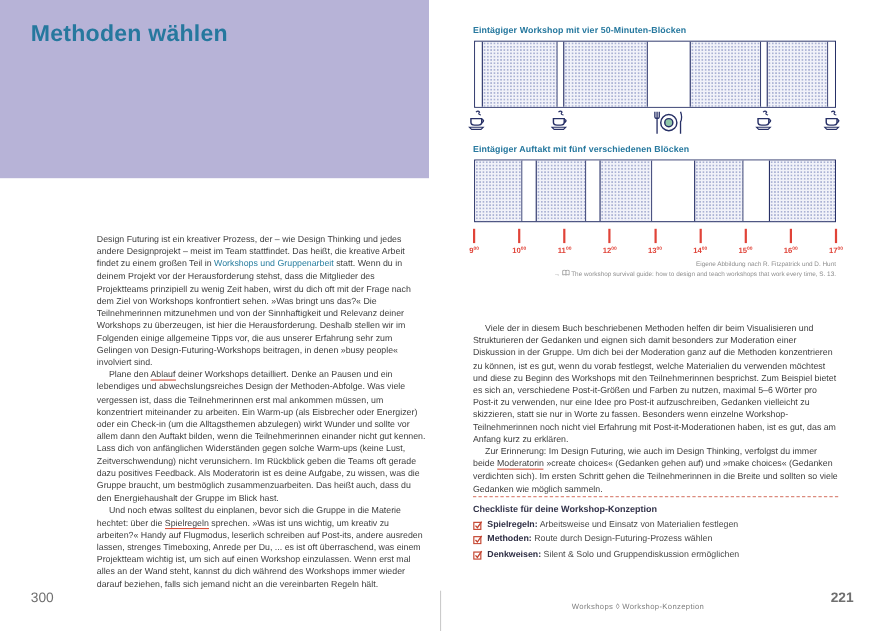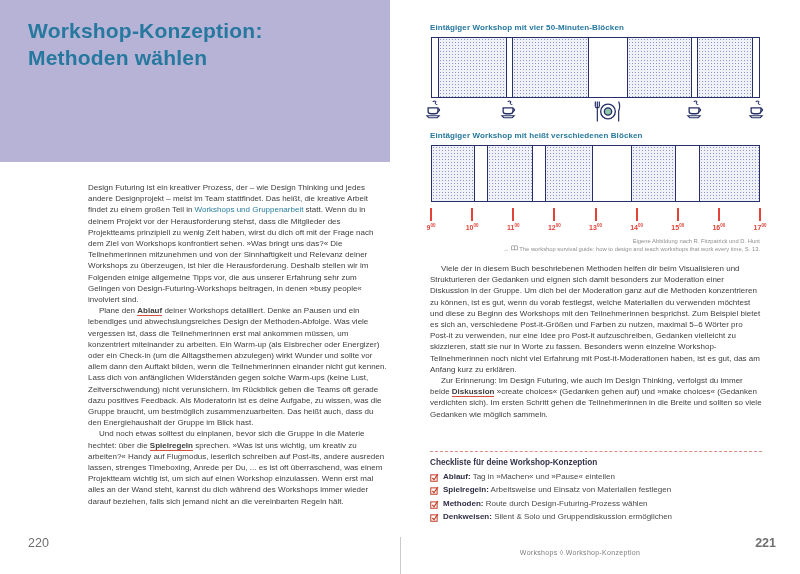--- a/index.html
+++ b/index.html
@@ -9,27 +9,27 @@
     font-family:"Liberation Sans", sans-serif;
     -webkit-font-smoothing:antialiased;
   }
 
   
   .header-block { position:absolute; left:0; top:0; width:390px; height:162px; background:#B7B3D7; }
   .page-title {
     position:absolute; left:28px; top:17px; width:350px;
     font-size:21px; font-weight:bold; color:#26789E; line-height:1.3; letter-spacing:.2px;
   }
-  .body-col { position:absolute; font-size:8px; line-height:11.2px; color:#3E3E3E; }
+  .body-col { position:absolute; font-size:8px; line-height:11.2px; color:#3E3E3E;margin-top:30px; }
   .left-col  { left:88px;  top:182px; width:299px; }
   .right-col { left:430px; top:263px; width:332px; }
   .para { margin:0; }
   .para.indent { text-indent:11px; }
   .teal { color:#2A7FA0; }
-  .term { font-weight:bold; border-bottom:1.2px solid #D9503C; }
+  .term { font-weight:normal; border-bottom:1.2px solid #D9503C; }
 
   
   .diagram-title { position:absolute; left:430px; font-size:8px; font-weight:bold; color:#26789E; letter-spacing:.1px; }
   #d1-title { top:23px; } #d2-title { top:131px; }
   .bar {
     position:absolute; left:431px; width:329px; box-sizing:border-box;
     border:1.5px solid #273066; display:flex; background:#fff;
   }
   #bar1 { top:37px; height:61px; } #bar2 { top:145px; height:57px; }
   .seg { height:100%; box-sizing:border-box; background:#fff; }
@@ -64,31 +64,30 @@
   .fold-line { position:absolute; left:400px; top:537px; width:1px; height:37px; background:#CBCBCB; }
   .footer-text { position:absolute; left:430px; top:549px; width:300px; text-align:center; font-size:7px; letter-spacing:.3px; color:#7D7D7D; }
   .pageno { position:absolute; top:536px; font-size:12.5px; color:#6F6F6F; }
   .pageno-left { left:28px; } .pageno-right { right:24px;font-weight:bold; }
 </style>
 </head>
 <body>
 
 <div class="header-block"></div>
 <div class="page-title">
-  <div>Workshop-Konzeption:</div>
   <div>Methoden wählen</div>
 </div>
 
 <div class="body-col left-col">
   <p class="para"><span>Design Futuring ist ein kreativer Prozess, der – wie Design Thinking und jedes andere Designprojekt – meist im Team stattfindet. Das heißt, die kreative Arbeit findet zu einem großen Teil in </span><span class="teal">Workshops und Gruppenarbeit</span><span> statt. Wenn du in deinem Projekt vor der Herausforderung stehst, dass die Mitglieder des Projektteams prinzipiell zu wenig Zeit haben, wirst du dich oft mit der Frage nach dem Ziel von Workshops konfrontiert sehen. »Was bringt uns das?« Die Teilnehmerinnen mitzunehmen und von der Sinnhaftigkeit und Relevanz deiner Workshops zu überzeugen, ist hier die Herausforderung. Deshalb stellen wir im Folgenden einige allgemeine Tipps vor, die aus unserer Erfahrung sehr zum Gelingen von Design-Futuring-Workshops beitragen, in denen »busy people« involviert sind.</span></p>
   <p class="para indent"><span>Plane den </span><span class="term">Ablauf</span><span> deiner Workshops detailliert. Denke an Pausen und ein lebendiges und abwechslungsreiches Design der Methoden-Abfolge. Was viele vergessen ist, dass die Teilnehmerinnen erst mal ankommen müssen, um konzentriert miteinander zu arbeiten. Ein Warm-up (als Eisbrecher oder Energizer) oder ein Check-in (um die Alltagsthemen abzulegen) wirkt Wunder und sollte vor allem dann den Auftakt bilden, wenn die Teilnehmerinnen einander nicht gut kennen. Lass dich von anfänglichen Widerständen gegen solche Warm-ups (keine Lust, Zeitverschwendung) nicht verunsichern. Im Rückblick geben die Teams oft gerade dazu positives Feedback. Als Moderatorin ist es deine Aufgabe, zu wissen, was die Gruppe braucht, um bestmöglich zusammenzuarbeiten. Das heißt auch, dass du den Energiehaushalt der Gruppe im Blick hast.</span></p>
   <p class="para indent"><span>Und noch etwas solltest du einplanen, bevor sich die Gruppe in die Materie hechtet: über die </span><span class="term">Spielregeln</span><span> sprechen. »Was ist uns wichtig, um kreativ zu arbeiten?« Handy auf Flugmodus, leserlich schreiben auf Post-its, andere ausreden lassen, strenges Timeboxing, Anrede per Du, ... es ist oft überraschend, was einem Projektteam wichtig ist, um sich auf einen Workshop einzulassen. Wenn erst mal alles an der Wand steht, kannst du dich während des Workshops immer wieder darauf beziehen, falls sich jemand nicht an die vereinbarten Regeln hält.</span></p>
 </div>
 
-<div class="pageno pageno-left">220</div>
+<div class="pageno pageno-left">300</div>
 
 <div class="diagram-title" id="d1-title">Eintägiger Workshop mit vier 50-Minuten-Blöcken</div>
 <div class="bar" id="bar1">
     <div class="seg pad" style="width: 1.81818%;"></div>
     <div class="seg block" style="width: 21.2121%;"></div>
     <div class="seg gap" style="width: 1.51515%;"></div>
     <div class="seg block" style="width: 23.3333%;"></div>
     <div class="seg lunch" style="width: 11.8182%;"></div>
     <div class="seg block" style="width: 19.697%;"></div>
     <div class="seg gap" style="width: 1.51515%;"></div>
@@ -142,21 +141,21 @@
         <g fill="none" stroke="#273066" stroke-width="2">
           <path d="M11 3 q3 -3 5 0 q-3 3 2 4" stroke-width="1.6"></path>
           <path d="M4 12 h15 v5 a5 4 0 0 1 -5 4 h-5 a5 4 0 0 1 -5 -4 z" fill="#fff"></path>
           <path d="M19 13 q5 1 0 5"></path>
           <path d="M2 24 h19 l-3 3 h-13 z" fill="#fff" stroke-width="1.6"></path>
         </g>
       </svg>
   </span>
 </div>
 
-<div class="diagram-title" id="d2-title">Eintägiger Workshop mit heißt verschiedenen Blöcken</div>
+<div class="diagram-title" id="d2-title">Eintägiger Auftakt mit fünf verschiedenen Blöcken</div>
 <div class="bar" id="bar2">
     <div class="seg block" style="width: 13.1902%;"></div>
     <div class="seg gap" style="width: 3.68098%;"></div>
     <div class="seg block" style="width: 14.1104%;"></div>
     <div class="seg gap" style="width: 3.68098%;"></div>
     <div class="seg block" style="width: 14.7239%;"></div>
     <div class="seg gap" style="width: 11.3497%;"></div>
     <div class="seg block" style="width: 13.8037%;"></div>
     <div class="seg gap" style="width: 7.05521%;"></div>
     <div class="seg block" style="width: 18.4049%;"></div>
@@ -191,52 +190,45 @@
             <path d="M1 2 q3 -1.5 6 0 q3 -1.5 6 0 v8 q-3 -1.5 -6 0 q-3 -1.5 -6 0 z"></path>
             <path d="M7 2 v8"></path>
           </g>
         </svg></span>
     <span>The workshop survival guide: how to design and teach workshops that work every time, S. 13.</span>
   </div>
 </div>
 
 <div class="body-col right-col">
   <p class="para indent"><span>Viele der in diesem Buch beschriebenen Methoden helfen dir beim Visualisieren und Strukturieren der Gedanken und eignen sich damit besonders zur Moderation einer Diskussion in der Gruppe. Um dich bei der Moderation ganz auf die Methoden konzentrieren zu können, ist es gut, wenn du vorab festlegst, welche Materialien du verwenden möchtest und diese zu Beginn des Workshops mit den Teilnehmerinnen besprichst. Zum Beispiel bietet es sich an, verschiedene Post-it-Größen und Farben zu nutzen, maximal 5–6 Wörter pro Post-it zu verwenden, nur eine Idee pro Post-it aufzuschreiben, Gedanken vielleicht zu skizzieren, statt sie nur in Worte zu fassen. Besonders wenn einzelne Workshop-Teilnehmerinnen noch nicht viel Erfahrung mit Post-it-Moderationen haben, ist es gut, das am Anfang kurz zu erklären.</span></p>
-  <p class="para indent"><span>Zur Erinnerung: Im Design Futuring, wie auch im Design Thinking, verfolgst du immer beide </span><span class="term">Diskussion</span><span> »create choices« (Gedanken gehen auf) und »make choices« (Gedanken verdichten sich). Im ersten Schritt gehen die Teilnehmerinnen in die Breite und sollten so viele Gedanken wie möglich sammeln.</span></p>
+  <p class="para indent"><span>Zur Erinnerung: Im Design Futuring, wie auch im Design Thinking, verfolgst du immer beide </span><span class="term">Moderatorin</span><span> »create choices« (Gedanken gehen auf) und »make choices« (Gedanken verdichten sich). Im ersten Schritt gehen die Teilnehmerinnen in die Breite und sollten so viele Gedanken wie möglich sammeln.</span></p>
 </div>
 
 <div class="divider"></div>
 <div class="check-head">Checkliste für deine Workshop-Konzeption</div>
 
 <div class="check-list">
   <div class="check-item">
     <svg width="9" height="9" viewBox="0 0 12 12">
         <rect x="1" y="2.5" width="8.5" height="8.5" fill="none" stroke="#C4432E" stroke-width="1.4"></rect>
         <path d="M3 6.5 l2.3 2.5 L10.5 1.5" fill="none" stroke="#C4432E" stroke-width="1.6"></path>
       </svg>
-    <span><span class="check-label">Ablauf:</span> <span>Tag in »Machen« und »Pause« einteilen</span></span>
+    <span><span class="check-label">Spielregeln:</span> <span>Arbeitsweise und Einsatz von Materialien festlegen</span></span>
   </div>
   <div class="check-item">
     <svg width="9" height="9" viewBox="0 0 12 12">
         <rect x="1" y="2.5" width="8.5" height="8.5" fill="none" stroke="#C4432E" stroke-width="1.4"></rect>
         <path d="M3 6.5 l2.3 2.5 L10.5 1.5" fill="none" stroke="#C4432E" stroke-width="1.6"></path>
       </svg>
-    <span><span class="check-label">Spielregeln:</span> <span>Arbeitsweise und Einsatz von Materialien festlegen</span></span>
+    <span><span class="check-label">Methoden:</span> <span>Route durch Design-Futuring-Prozess wählen</span></span>
   </div>
   <div class="check-item">
     <svg width="9" height="9" viewBox="0 0 12 12">
         <rect x="1" y="2.5" width="8.5" height="8.5" fill="none" stroke="#C4432E" stroke-width="1.4"></rect>
         <path d="M3 6.5 l2.3 2.5 L10.5 1.5" fill="none" stroke="#C4432E" stroke-width="1.6"></path>
       </svg>
-    <span><span class="check-label">Methoden:</span> <span>Route durch Design-Futuring-Prozess wählen</span></span>
-  </div>
-  <div class="check-item">
-    <svg width="9" height="9" viewBox="0 0 12 12">
-        <rect x="1" y="2.5" width="8.5" height="8.5" fill="none" stroke="#C4432E" stroke-width="1.4"></rect>
-        <path d="M3 6.5 l2.3 2.5 L10.5 1.5" fill="none" stroke="#C4432E" stroke-width="1.6"></path>
-      </svg>
     <span><span class="check-label">Denkweisen:</span> <span>Silent &amp; Solo und Gruppendiskussion ermöglichen</span></span>
   </div>
 </div>
 
 <div class="fold-line"></div>
 <div class="footer-text">Workshops ◊ Workshop-Konzeption</div>
 <div class="pageno pageno-right">221</div>
 
 </body></html>

